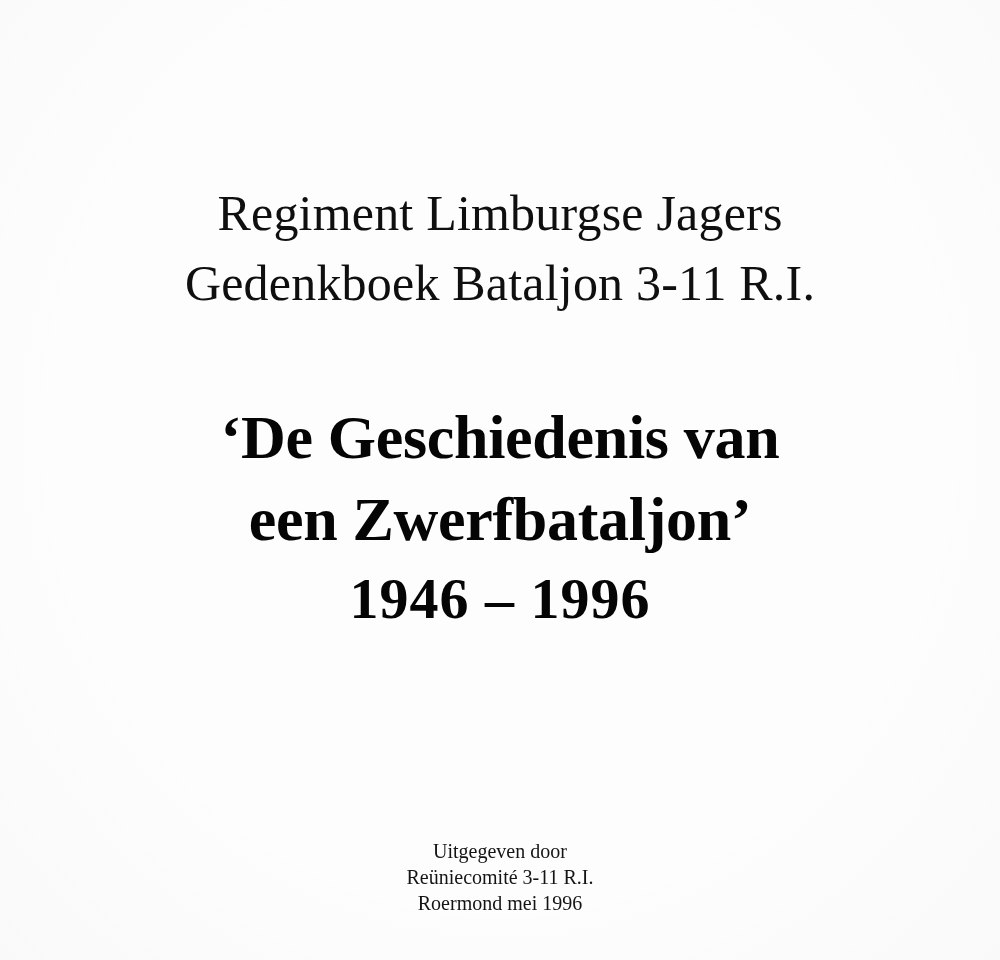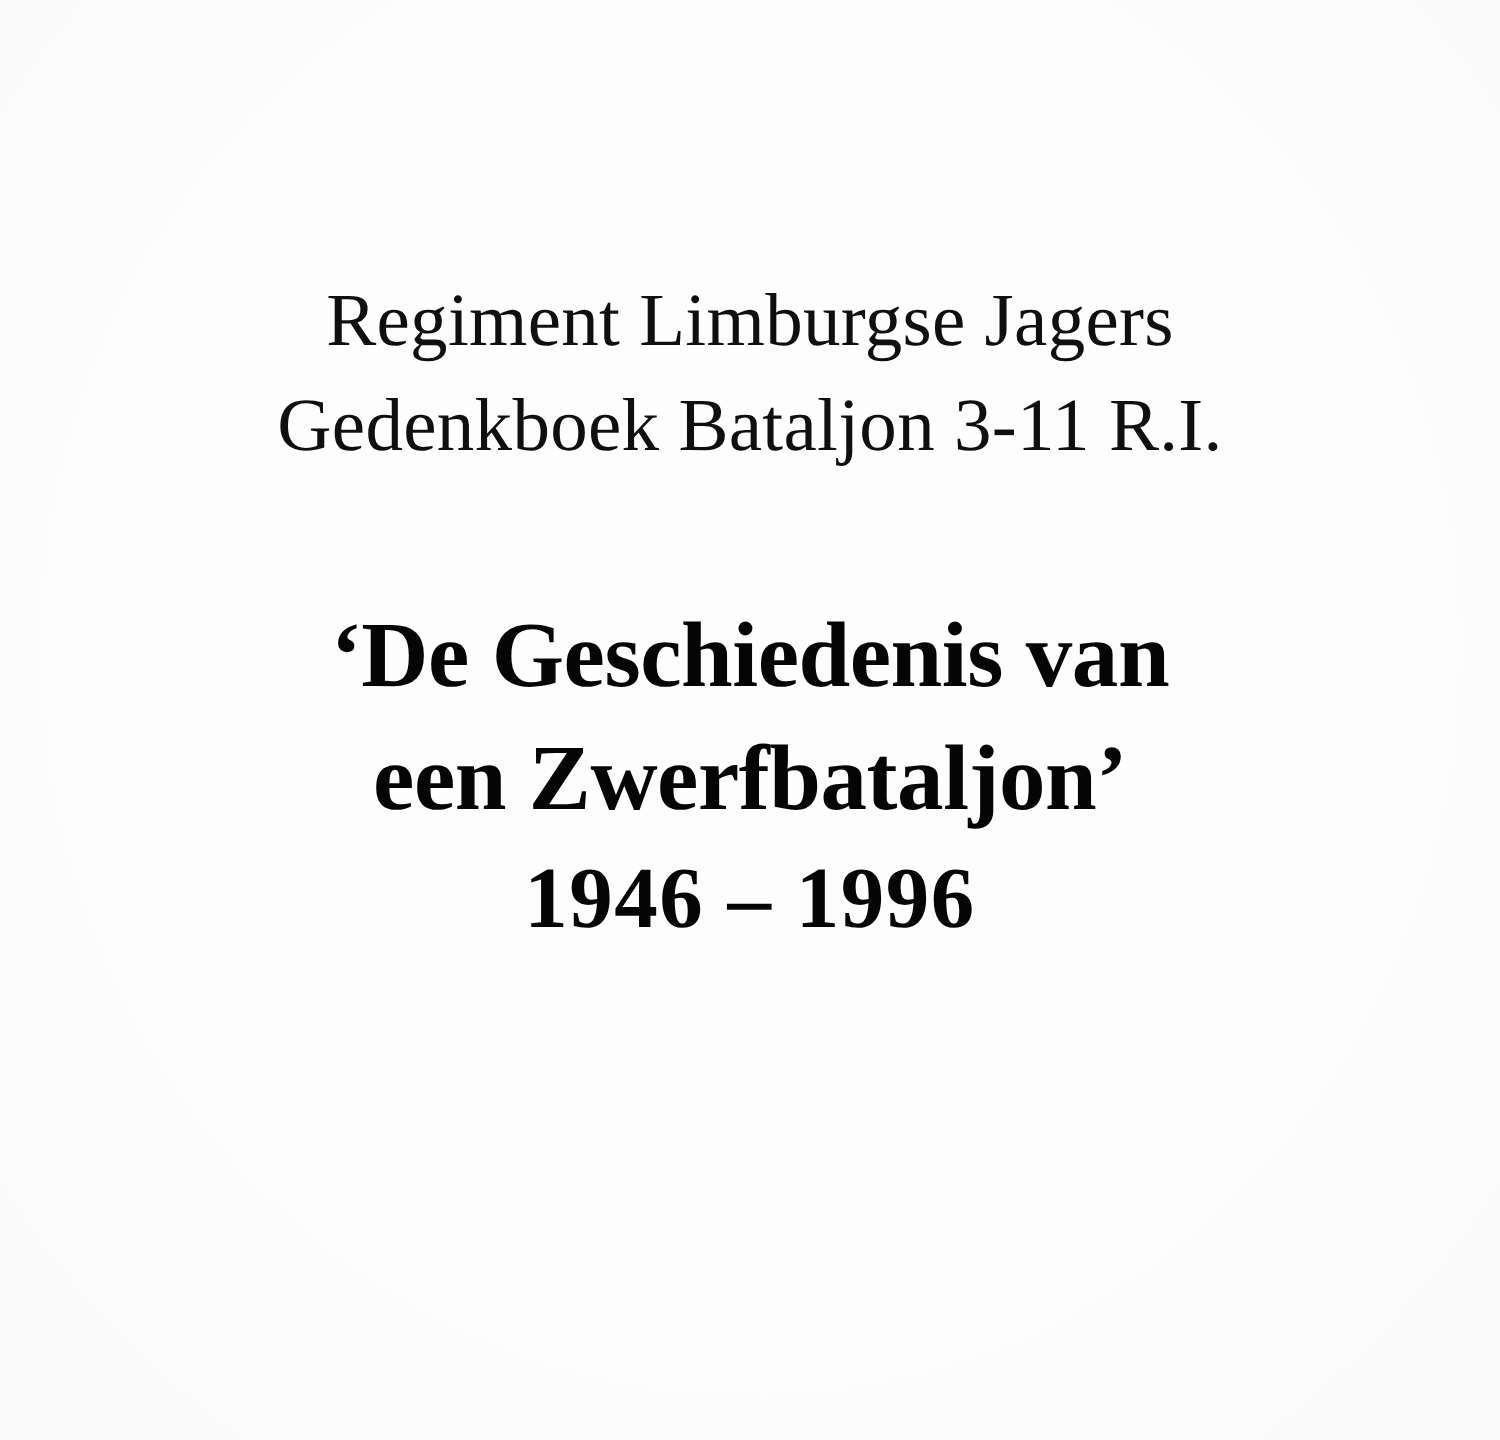--- a/index.html
+++ b/index.html
@@ -96,14 +96,19 @@
     <div class="title-line">Regiment Limburgse Jagers</div>
     <div class="title-line">Gedenkboek Bataljon 3-11 R.I.</div>
   </div>
 
   <div class="subtitle-block">
     <div class="subtitle-line">‘De Geschiedenis van</div>
     <div class="subtitle-line">een Zwerfbataljon’</div>
     <div class="years-line">1946 – 1996</div>
   </div>
 
+  <div class="imprint-block">
+    <div class="imprint-line">Uitgegeven door</div>
+    <div class="imprint-line">Reüniecomité 3-11 R.I.</div>
+    <div class="imprint-line">Roermond mei 1996</div>
+  </div>
 
 </div>
 
 </body></html>

